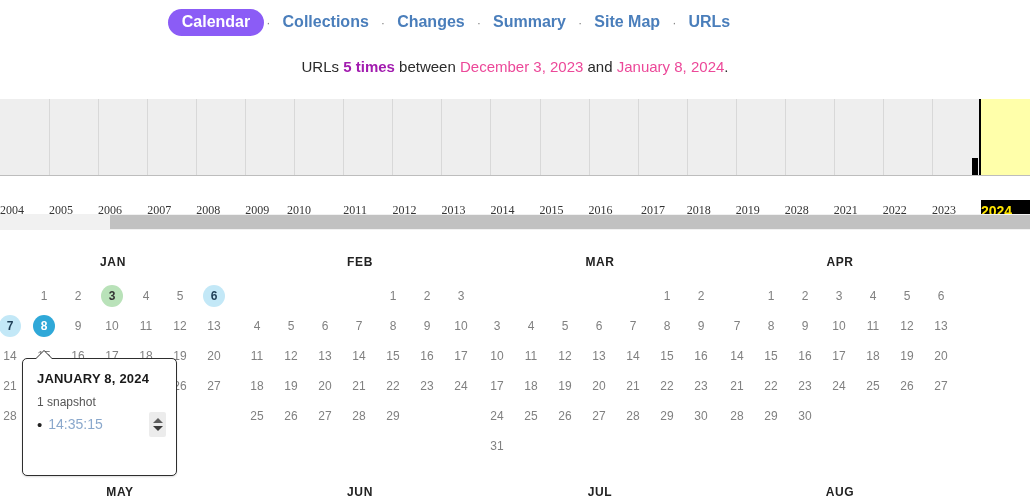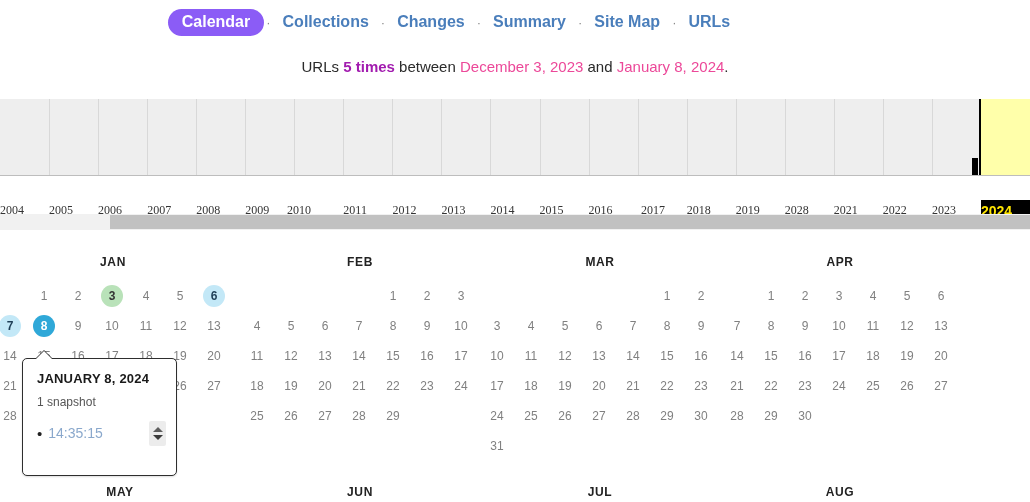--- a/index.html
+++ b/index.html
@@ -253,21 +253,21 @@
     font-size: 13px;
     font-weight: bold;
     color: #1a1a1a;
     letter-spacing: 0.2px;
     margin-bottom: 9px;
     white-space: nowrap;
   }
   .tt-count {
     font-size: 12px;
     color: #555555;
-    margin-bottom: 16px;
+    margin-bottom: 7px;
   }
   .tt-row {
     display: flex;
     align-items: center;
     position: relative;
   }
   .tt-bullet {
     font-size: 15px;
     color: #222;
     line-height: 1;

